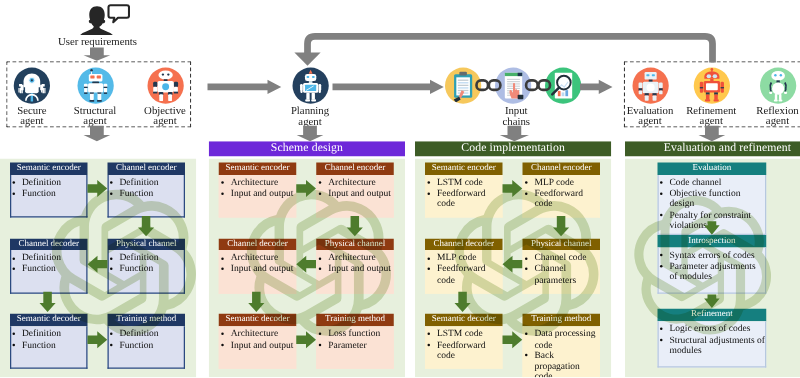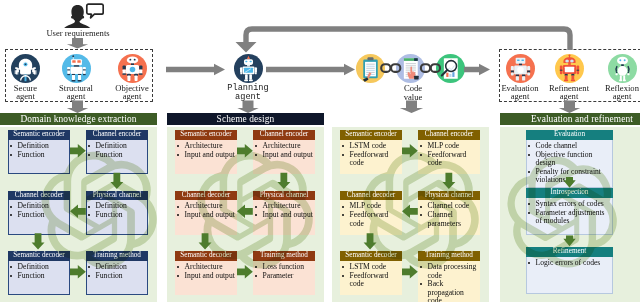--- a/index.html
+++ b/index.html
@@ -28,21 +28,20 @@
   .box-bd li{position:relative;padding-left:8.6px;font-size:7.6px;line-height:8.6px;color:#0d0d0d;}
   .box-bd li::before{content:"";position:absolute;left:1px;top:3.2px;width:2px;height:2px;
       background:#0d0d0d;border-radius:50%;}
 </style>
 </head>
 <body>
 
 <div id="stage">
     <div class="panel" style="left: 0px; top: 113px; width: 157px; height: 189px;">
       <div class="panel-bg" style="top: 13.5px; background: rgb(231, 240, 221);"></div>
-      <div class="panel-title" style="height: 12px; background: rgb(61, 92, 38); line-height: 12px;">Domain knowledge extraction</div>
       <div class="box" style="left: 8px; top: 17px; width: 62px; min-height: 43.5px;">
         <div class="box-hd" style="height: 9.6px; background: rgb(31, 56, 100); line-height: 9.6px; position: relative;">Semantic encoder</div>
         <div class="box-bd" style="background: rgb(220, 224, 240); border-top: none; border-right: 0.6px solid rgb(43, 74, 128); border-bottom: 0.6px solid rgb(43, 74, 128); border-left: 0.6px solid rgb(43, 74, 128); border-image: initial; padding-top: 2.4px; padding-bottom: 2.4px; min-height: 28.9px; position: relative;">
           <ul>
             <li>Definition</li>
             <li>Function</li>
           </ul>
         </div>
       </div>
       <div class="box" style="left: 86px; top: 17px; width: 62px; min-height: 43.5px;">
@@ -91,21 +90,21 @@
         </div>
       </div>
       <svg viewBox="0 0 320 320" width="118" height="118" style="position: absolute; left: 40px; top: 38px; mix-blend-mode: multiply;">
         <g>
           <path d="M22.2819 9.8211a5.9847 5.9847 0 0 0-.5157-4.9108 6.0462 6.0462 0 0 0-6.5098-2.9A6.0651 6.0651 0 0 0 4.9807 4.1818a5.9847 5.9847 0 0 0-3.9977 2.9 6.0462 6.0462 0 0 0 .7427 7.0966 5.98 5.98 0 0 0 .511 4.9107 6.051 6.051 0 0 0 6.5146 2.9001A5.9847 5.9847 0 0 0 13.2599 24a6.0557 6.0557 0 0 0 5.7718-4.2058 5.9894 5.9894 0 0 0 3.9977-2.9001 6.0557 6.0557 0 0 0-.7475-7.0729zm-9.022 12.6081a4.4755 4.4755 0 0 1-2.8764-1.0408l.1419-.0804 4.7783-2.7582a.7948.7948 0 0 0 .3927-.6813v-6.7369l2.02 1.1686a.071.071 0 0 1 .038.052v5.5826a4.504 4.504 0 0 1-4.4945 4.4944zm-9.6607-4.1254a4.4708 4.4708 0 0 1-.5346-3.0137l.142.0852 4.783 2.7582a.7712.7712 0 0 0 .7806 0l5.8428-3.3685v2.3324a.0804.0804 0 0 1-.0332.0615L9.74 19.9502a4.4992 4.4992 0 0 1-6.1408-1.6464zM2.3408 7.8956a4.485 4.485 0 0 1 2.3655-1.9728V11.6a.7664.7664 0 0 0 .3879.6765l5.8144 3.3543-2.0201 1.1685a.0757.0757 0 0 1-.071 0l-4.8303-2.7865A4.504 4.504 0 0 1 2.3408 7.872zm16.5963 3.8558L13.1038 8.364 15.1192 7.2a.0757.0757 0 0 1 .071 0l4.8303 2.7913a4.4944 4.4944 0 0 1-.6765 8.1042v-5.6772a.79.79 0 0 0-.407-.667zm2.0107-3.0231l-.142-.0852-4.7735-2.7818a.7759.7759 0 0 0-.7854 0L9.409 9.2297V6.8974a.0662.0662 0 0 1 .0284-.0615l4.8303-2.7866a4.4992 4.4992 0 0 1 6.6802 4.66zM8.3065 12.863l-2.02-1.1638a.0804.0804 0 0 1-.038-.0567V6.0742a4.4992 4.4992 0 0 1 7.3757-3.4537l-.142.0805L8.704 5.459a.7948.7948 0 0 0-.3927.6813zm1.0976-2.3654l2.602-1.4998 2.6069 1.4998v2.9994l-2.5974 1.4997-2.6067-1.4997Z" fill="#d4e0c2" transform="translate(2,2) scale(13.2)"></path>
         </g>
       </svg>
     </div>
     <div class="panel" style="left: 167px; top: 113px; width: 157px; height: 189px;">
       <div class="panel-bg" style="top: 13.5px; background: rgb(231, 240, 221);"></div>
-      <div class="panel-title" style="height: 12px; background: #0f172a; line-height: 12px;">Scheme design</div>
+      <div class="panel-title" style="height: 12px; background: #6d28d9; line-height: 12px;">Scheme design</div>
       <div class="box" style="left: 8px; top: 17px; width: 62px; min-height: 43.5px;">
         <div class="box-hd" style="height: 9.6px; background: rgb(143, 58, 17); line-height: 9.6px; position: relative;">Semantic encoder</div>
         <div class="box-bd" style="background: rgb(251, 226, 212); border-top: none; border-right: 0.6px solid rgb(251, 226, 212); border-bottom: 0.6px solid rgb(251, 226, 212); border-left: 0.6px solid rgb(251, 226, 212); border-image: initial; padding-top: 2.4px; padding-bottom: 2.4px; min-height: 28.9px; position: relative;">
           <ul>
             <li>Architecture</li>
             <li>Input and output</li>
           </ul>
         </div>
       </div>
       <div class="box" style="left: 86px; top: 17px; width: 62px; min-height: 43.5px;">
@@ -154,20 +153,21 @@
         </div>
       </div>
       <svg viewBox="0 0 320 320" width="118" height="118" style="position: absolute; left: 29px; top: 38px; mix-blend-mode: multiply;">
         <g>
           <path d="M22.2819 9.8211a5.9847 5.9847 0 0 0-.5157-4.9108 6.0462 6.0462 0 0 0-6.5098-2.9A6.0651 6.0651 0 0 0 4.9807 4.1818a5.9847 5.9847 0 0 0-3.9977 2.9 6.0462 6.0462 0 0 0 .7427 7.0966 5.98 5.98 0 0 0 .511 4.9107 6.051 6.051 0 0 0 6.5146 2.9001A5.9847 5.9847 0 0 0 13.2599 24a6.0557 6.0557 0 0 0 5.7718-4.2058 5.9894 5.9894 0 0 0 3.9977-2.9001 6.0557 6.0557 0 0 0-.7475-7.0729zm-9.022 12.6081a4.4755 4.4755 0 0 1-2.8764-1.0408l.1419-.0804 4.7783-2.7582a.7948.7948 0 0 0 .3927-.6813v-6.7369l2.02 1.1686a.071.071 0 0 1 .038.052v5.5826a4.504 4.504 0 0 1-4.4945 4.4944zm-9.6607-4.1254a4.4708 4.4708 0 0 1-.5346-3.0137l.142.0852 4.783 2.7582a.7712.7712 0 0 0 .7806 0l5.8428-3.3685v2.3324a.0804.0804 0 0 1-.0332.0615L9.74 19.9502a4.4992 4.4992 0 0 1-6.1408-1.6464zM2.3408 7.8956a4.485 4.485 0 0 1 2.3655-1.9728V11.6a.7664.7664 0 0 0 .3879.6765l5.8144 3.3543-2.0201 1.1685a.0757.0757 0 0 1-.071 0l-4.8303-2.7865A4.504 4.504 0 0 1 2.3408 7.872zm16.5963 3.8558L13.1038 8.364 15.1192 7.2a.0757.0757 0 0 1 .071 0l4.8303 2.7913a4.4944 4.4944 0 0 1-.6765 8.1042v-5.6772a.79.79 0 0 0-.407-.667zm2.0107-3.0231l-.142-.0852-4.7735-2.7818a.7759.7759 0 0 0-.7854 0L9.409 9.2297V6.8974a.0662.0662 0 0 1 .0284-.0615l4.8303-2.7866a4.4992 4.4992 0 0 1 6.6802 4.66zM8.3065 12.863l-2.02-1.1638a.0804.0804 0 0 1-.038-.0567V6.0742a4.4992 4.4992 0 0 1 7.3757-3.4537l-.142.0805L8.704 5.459a.7948.7948 0 0 0-.3927.6813zm1.0976-2.3654l2.602-1.4998 2.6069 1.4998v2.9994l-2.5974 1.4997-2.6067-1.4997Z" fill="#d4e0c2" transform="translate(2,2) scale(13.2)"></path>
         </g>
       </svg>
     </div>
     <div class="panel" style="left: 332px; top: 113px; width: 157px; height: 189px;">
       <div class="panel-bg" style="top: 13.5px; background: rgb(231, 240, 221);"></div>
+      <div class="panel-title" style="height: 12px; background: rgb(61, 92, 38); line-height: 12px;">Code implementation</div>
       <div class="box" style="left: 8px; top: 17px; width: 62px; min-height: 43.5px;">
         <div class="box-hd" style="height: 9.6px; background: rgb(128, 96, 0); line-height: 9.6px; position: relative;">Semantic encoder</div>
         <div class="box-bd" style="background: rgb(253, 242, 207); border-top: none; border-right: 0.6px solid rgb(253, 242, 207); border-bottom: 0.6px solid rgb(253, 242, 207); border-left: 0.6px solid rgb(253, 242, 207); border-image: initial; padding-top: 2.4px; padding-bottom: 2.4px; min-height: 28.9px; position: relative;">
           <ul>
             <li>LSTM code</li>
             <li>Feedforward code</li>
           </ul>
         </div>
       </div>
       <div class="box" style="left: 86px; top: 17px; width: 62px; min-height: 43.5px;">
@@ -241,20 +241,21 @@
             <li>Syntax errors of codes</li>
             <li>Parameter adjustments of modules</li>
           </ul>
         </div>
       </div>
       <div class="box" style="left: 26px; top: 134px; width: 87px; min-height: 46.5px;">
         <div class="box-hd" style="height: 9.6px; background: rgb(21, 127, 127); line-height: 9.6px; position: relative;">Refinement</div>
         <div class="box-bd" style="background: rgb(233, 238, 248); border-top: none; border-right: 0.6px solid rgb(182, 200, 223); border-bottom: 0.6px solid rgb(182, 200, 223); border-left: 0.6px solid rgb(182, 200, 223); border-image: initial; padding-top: 2.4px; padding-bottom: 2.4px; min-height: 31.9px; position: relative;">
           <ul>
             <li>Logic errors of codes</li>
+            <li>Structural adjustments of modules</li>
           </ul>
         </div>
       </div>
       <svg viewBox="0 0 320 320" width="112" height="112" style="position: absolute; left: 6px; top: 43px; mix-blend-mode: multiply;">
         <g>
           <path d="M22.2819 9.8211a5.9847 5.9847 0 0 0-.5157-4.9108 6.0462 6.0462 0 0 0-6.5098-2.9A6.0651 6.0651 0 0 0 4.9807 4.1818a5.9847 5.9847 0 0 0-3.9977 2.9 6.0462 6.0462 0 0 0 .7427 7.0966 5.98 5.98 0 0 0 .511 4.9107 6.051 6.051 0 0 0 6.5146 2.9001A5.9847 5.9847 0 0 0 13.2599 24a6.0557 6.0557 0 0 0 5.7718-4.2058 5.9894 5.9894 0 0 0 3.9977-2.9001 6.0557 6.0557 0 0 0-.7475-7.0729zm-9.022 12.6081a4.4755 4.4755 0 0 1-2.8764-1.0408l.1419-.0804 4.7783-2.7582a.7948.7948 0 0 0 .3927-.6813v-6.7369l2.02 1.1686a.071.071 0 0 1 .038.052v5.5826a4.504 4.504 0 0 1-4.4945 4.4944zm-9.6607-4.1254a4.4708 4.4708 0 0 1-.5346-3.0137l.142.0852 4.783 2.7582a.7712.7712 0 0 0 .7806 0l5.8428-3.3685v2.3324a.0804.0804 0 0 1-.0332.0615L9.74 19.9502a4.4992 4.4992 0 0 1-6.1408-1.6464zM2.3408 7.8956a4.485 4.485 0 0 1 2.3655-1.9728V11.6a.7664.7664 0 0 0 .3879.6765l5.8144 3.3543-2.0201 1.1685a.0757.0757 0 0 1-.071 0l-4.8303-2.7865A4.504 4.504 0 0 1 2.3408 7.872zm16.5963 3.8558L13.1038 8.364 15.1192 7.2a.0757.0757 0 0 1 .071 0l4.8303 2.7913a4.4944 4.4944 0 0 1-.6765 8.1042v-5.6772a.79.79 0 0 0-.407-.667zm2.0107-3.0231l-.142-.0852-4.7735-2.7818a.7759.7759 0 0 0-.7854 0L9.409 9.2297V6.8974a.0662.0662 0 0 1 .0284-.0615l4.8303-2.7866a4.4992 4.4992 0 0 1 6.6802 4.66zM8.3065 12.863l-2.02-1.1638a.0804.0804 0 0 1-.038-.0567V6.0742a4.4992 4.4992 0 0 1 7.3757-3.4537l-.142.0805L8.704 5.459a.7948.7948 0 0 0-.3927.6813zm1.0976-2.3654l2.602-1.4998 2.6069 1.4998v2.9994l-2.5974 1.4997-2.6067-1.4997Z" fill="#d4e0c2" transform="translate(2,2) scale(13.2)"></path>
         </g>
       </svg>
     </div>
     <div class="dashbox" style="left: 5px; top: 49px; width: 146px; height: 51px;"></div>
@@ -418,21 +419,21 @@
         <rect x="10" y="22" width="3.6" height="9" rx="1.6" fill="#ffffff"></rect>
         <rect x="34.4" y="22" width="3.6" height="9" rx="1.6" fill="#ffffff"></rect>
         <rect x="10.4" y="30" width="3" height="3.6" rx="1" fill="#ffffff"></rect>
         <rect x="34.6" y="30" width="3" height="3.6" rx="1" fill="#ffffff"></rect>
         <rect x="18.3" y="33.5" width="4.4" height="9" rx="1.2" fill="#ffffff"></rect>
         <rect x="25.3" y="33.5" width="4.4" height="9" rx="1.2" fill="#ffffff"></rect>
         <rect x="16.8" y="42" width="6.4" height="3" rx="1.2" fill="#ffffff"></rect>
         <rect x="24.8" y="42" width="6.4" height="3" rx="1.2" fill="#ffffff"></rect>
       </svg>
     </div>
-    <div class="agent-label" style="left: 208px; top: 84px; width: 80px; font-family: Liberation Mono, monospace;">
+    <div class="agent-label" style="left: 208px; top: 84px; width: 80px;">
       <div>Planning</div>
       <div>agent</div>
     </div>
     <div class="agent-circle" style="left: 356px; top: 54px; width: 29px; height: 29px; background: rgb(246, 200, 92); overflow: hidden;">
       <svg viewBox="0 0 48 48" width="100%" height="100%" style="display: block;">
         <rect x="12" y="9" width="24" height="31" rx="2" fill="#2f9fb3"></rect>
         <rect x="15" y="13" width="18" height="24" fill="#fff"></rect>
         <rect x="19" y="5.5" width="10" height="5" rx="1.6" fill="#636b6f"></rect>
         <rect x="17" y="16" width="14" height="1.7" fill="#c3ccd1"></rect>
         <rect x="17" y="19.4" width="14" height="1.7" fill="#bcd9f0"></rect>
@@ -466,22 +467,22 @@
         <rect x="13" y="7" width="23" height="34" rx="1" fill="#fff"></rect>
         <rect x="17" y="31" width="3.6" height="7" fill="#f4714f"></rect>
         <rect x="22" y="33" width="3.6" height="5" fill="#bcd9f0"></rect>
         <rect x="27" y="30" width="3.6" height="8" fill="#69a7e0"></rect>
         <path d="M18 28l4-5 3.5 3 5-7" stroke="#9cc4ea" stroke-width="1.4" fill="none"></path>
         <circle cx="25" cy="20" r="9" fill="rgba(255,255,255,.45)" stroke="#23303a" stroke-width="2.6"></circle>
         <path d="M18.6 26.6L9.6 35.6" stroke="#23303a" stroke-width="3.4" stroke-linecap="round"></path>
       </svg>
     </div>
     <div class="agent-label" style="left: 373px; top: 84px; width: 80px;">
-      <div>Code</div>
-      <div>value</div>
+      <div>Input</div>
+      <div>chains</div>
     </div>
     <svg viewBox="0 0 100 62" width="40" height="24.8" style="position: absolute; left: 64px; top: 3px;">
       <path fill="#262626" d="M18.5 22.3c0-11.2 5.9-17.4 15.5-17.4s15.5 6.2 15.5 17.4c0 3.6-.6 6.9-1.7 9.6 1.6.3 2.6 1.4 2.6 2.9 0 2.2-1.8 4.3-3.8 4.3-.4 0-.8-.1-1.1-.2-2.6 4.8-6.9 8-11.5 8s-8.9-3.2-11.5-8c-.3.1-.7.2-1.1.2-2 0-3.8-2.1-3.8-4.3 0-1.5 1-2.6 2.6-2.9-1.1-2.7-1.7-6-1.7-9.6z"></path>
       <path fill="#262626" d="M27.6 42c0 3.6-.3 6.6-3.2 8.1C14.9 55 3.5 57.5 -1.5 64.6c-.8 1.1-1.4 2.3-1.9 3.9h72.8c-.5-1.6-1.1-2.8-1.9-3.9-5-7.1-16.4-9.6-25.9-14.5-2.9-1.5-3.2-4.5-3.2-8.1z"></path>
       <path fill="#fff" stroke="#262626" stroke-width="4.2" stroke-linejoin="round" d="M61 3h33a4 4 0 0 1 4 4v17a4 4 0 0 1-4 4H76l-9.5 9 2-9H61a4 4 0 0 1-4-4V7a4 4 0 0 1 4-4z"></path>
     </svg>
     <svg viewBox="0 0 200 40" width="200" height="40" style="position: absolute; left: 350px; top: 48px;">
       <g>
         <rect x="31.199999999999996" y="16.3" width="9.2" height="7.6" rx="3.6" fill="none" stroke="#3b3b3b" stroke-width="2.1"></rect>
       </g>

